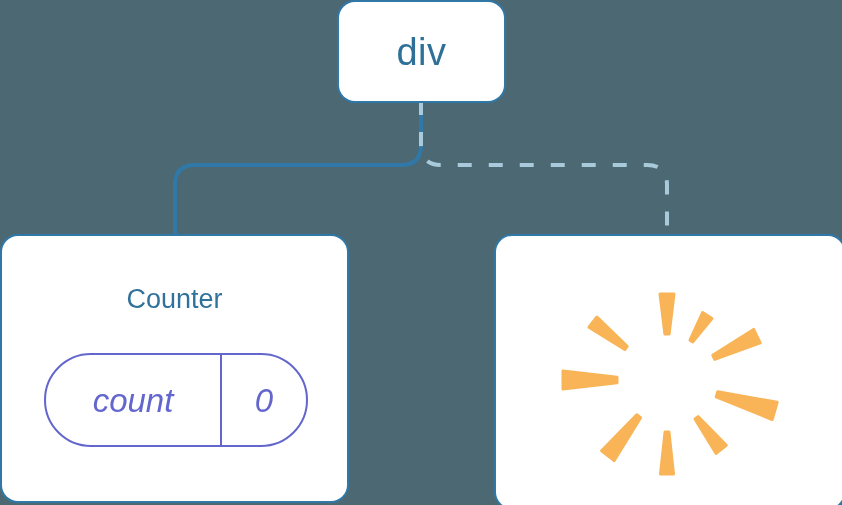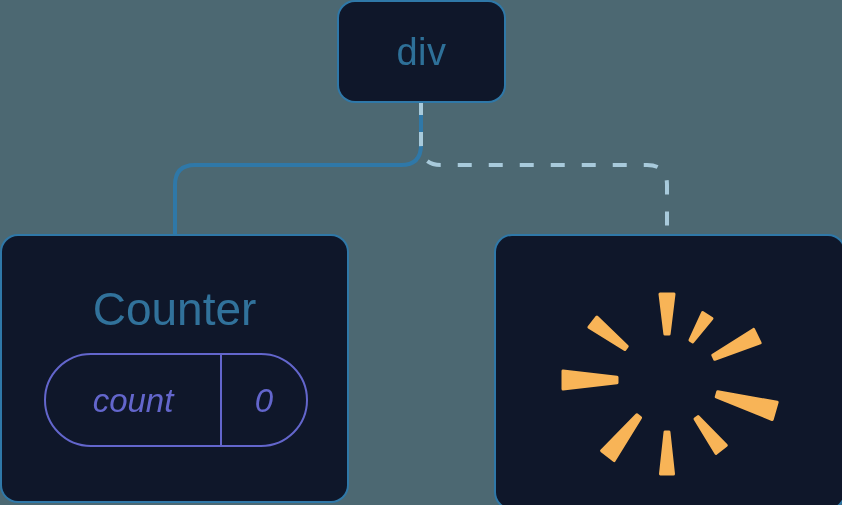--- a/index.html
+++ b/index.html
@@ -23,21 +23,21 @@
     left: 0;
     top: 0;
     width: 842px;
     height: 505px;
     overflow: visible;
   }
 
   
   .node {
     position: absolute;
-    background: #0f172a;
+    background: #ffffff;
     border-radius: 14px;
     box-shadow: 0 0 0 2px #2f78a8;
     box-sizing: border-box;
   }
   .node-root {
     left: 339px;
     top: 2px;
     width: 165px;
     height: 99px;
     border-radius: 16px;
@@ -67,21 +67,21 @@
     border-radius: 16px;
     overflow: hidden;
   }
 
   .component-title {
     position: absolute;
     left: 0;
     right: 0;
     top: 50px;
     text-align: center;
-    font-size: 46px;
+    font-size: 27px;
     color: #31729b;
     line-height: 1;
   }
 
   
   .state-pill {
     position: absolute;
     left: 42px;
     top: 117px;
     width: 264px;

